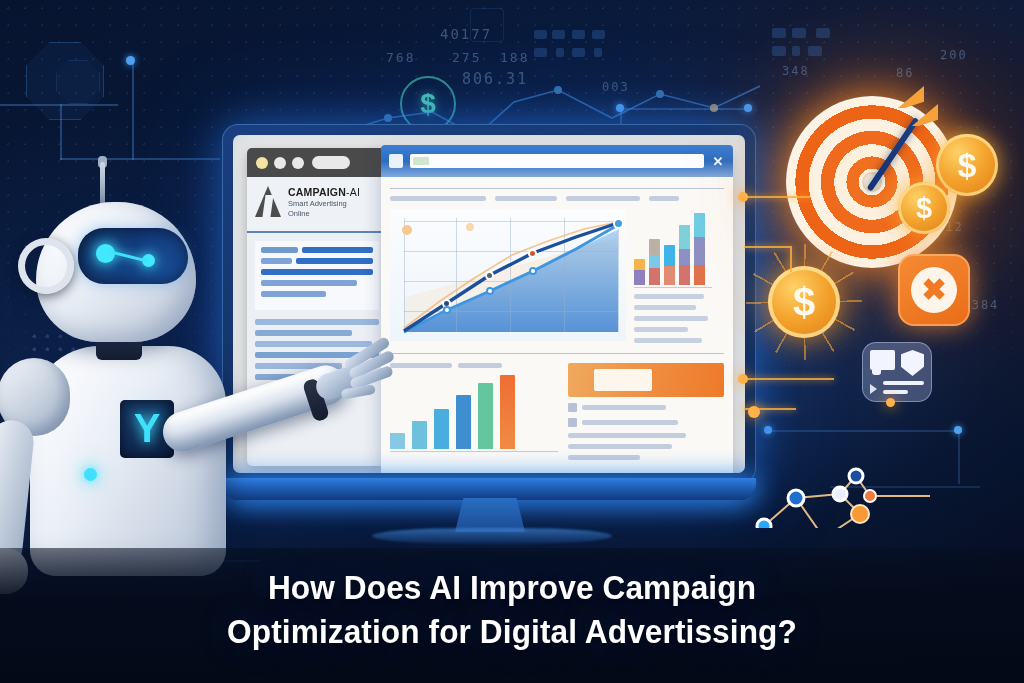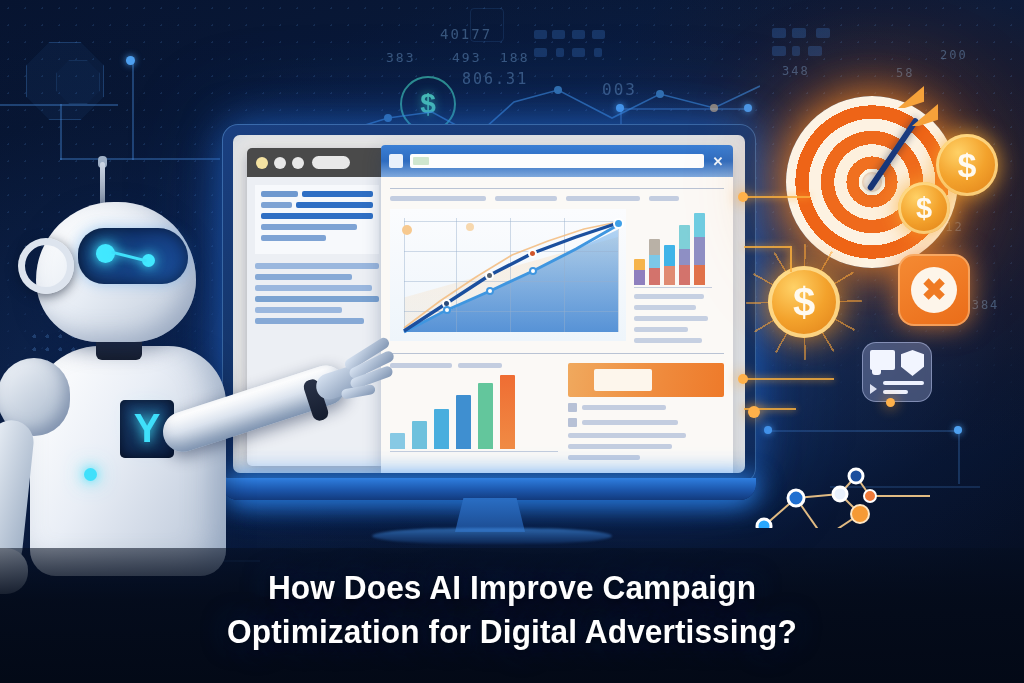--- a/index.html
+++ b/index.html
@@ -274,27 +274,27 @@
     <div class="bg-chip" style="left:808px;top:46px;width:14px;height:10px;"></div>
 
     <div style="position:absolute;left:836px;top:150px;width:112px;height:62px;opacity:.45;
       background-image:radial-gradient(circle, rgba(90,150,225,.9) 2px, transparent 2px);
       background-size:14px 13px;"></div>
     <div style="position:absolute;left:28px;top:330px;width:96px;height:46px;opacity:.30;
       background-image:radial-gradient(circle, rgba(90,150,225,.9) 2px, transparent 2px);
       background-size:13px 13px;"></div>
 
     <div class="bg-num" style="left:440px;top:26px;font-size:14px;">40177</div>
-    <div class="bg-num" style="left:386px;top:50px;font-size:13px;">383</div>
-    <div class="bg-num" style="left:452px;top:50px;font-size:13px;">493</div>
+    <div class="bg-num" style="left:386px;top:50px;font-size:13px;">768</div>
+    <div class="bg-num" style="left:452px;top:50px;font-size:13px;">275</div>
     <div class="bg-num" style="left:500px;top:50px;font-size:13px;">188</div>
     <div class="bg-num" style="left:462px;top:70px;font-size:15px;">806.31</div>
-    <div class="bg-num" style="left:602px;top:80px;font-size:16px;">003</div>
+    <div class="bg-num" style="left:602px;top:80px;font-size:12px;">003</div>
     <div class="bg-num" style="left:940px;top:48px;font-size:12px;">200</div>
-    <div class="bg-num" style="left:896px;top:66px;font-size:12px;">58</div>
+    <div class="bg-num" style="left:896px;top:66px;font-size:12px;">86</div>
     <div class="bg-num" style="left:782px;top:64px;font-size:12px;">348</div>
     <div class="bg-num" style="left:944px;top:298px;font-size:12px;">23.384</div>
     <div class="bg-num" style="left:936px;top:220px;font-size:12px;">612</div>
     <div class="bg-num" style="left:938px;top:258px;font-size:12px;">552</div>
 
     <div class="money-ring" style="left:400px;top:76px;">$</div>
 
     <svg style="position:absolute;left:300px;top:60px;width:460px;height:120px;opacity:.6;" viewBox="0 0 460 120">
       <polyline points="0,112 36,74 88,58 132,52 176,76 214,42 258,30 312,58 360,34 414,48 460,26" fill="none" stroke="#3f8fe0" stroke-width="1.6"></polyline>
       <circle cx="88" cy="58" r="4" fill="#4ea8f5"></circle>
@@ -309,20 +309,33 @@
     <div id="monitor-screen">
 
       <div id="browser-card">
         <div id="browser-titlebar">
           <span class="tb-dot amber"></span>
           <span class="tb-dot"></span>
           <span class="tb-dot"></span>
           <span class="tb-pill"></span>
         </div>
 
+        <div id="brand-block">
+          <div id="brand-mark">
+            <i class="a1"></i>
+              <i class="a2"></i>
+          </div>
+          <div id="brand-text">
+            <div id="brand-name">
+              <span>CAMPAIGN</span><span class="thin">-AI</span>
+            </div>
+            <div class="brand-sub">Smart Advertising</div>
+            <div class="brand-sub">Online</div>
+          </div>
+        </div>
 
         <div id="browser-body">
           <div id="browser-inner">
             <div style="display:flex;gap:4px;">
                 <span class="ln" style="width:38px;background:#6f99cf;"></span>
                 <span class="ln" style="width:72px;background:#2f6fc4;"></span>
               </div>
             <div style="display:flex;gap:4px;">
                 <span class="ln" style="width:32px;background:#7ea3d4;"></span>
                 <span class="ln" style="width:78px;background:#2f6fc4;"></span>

